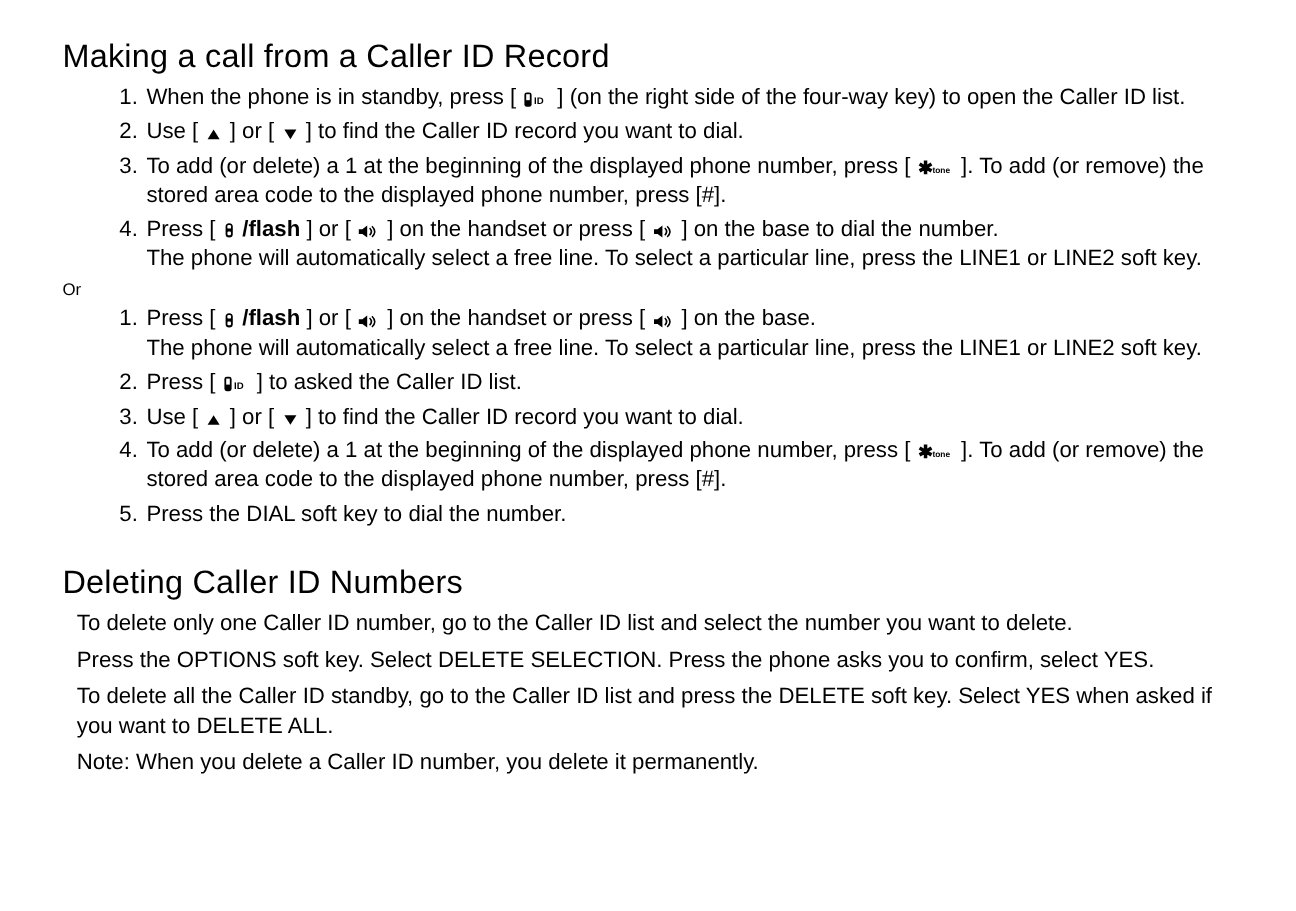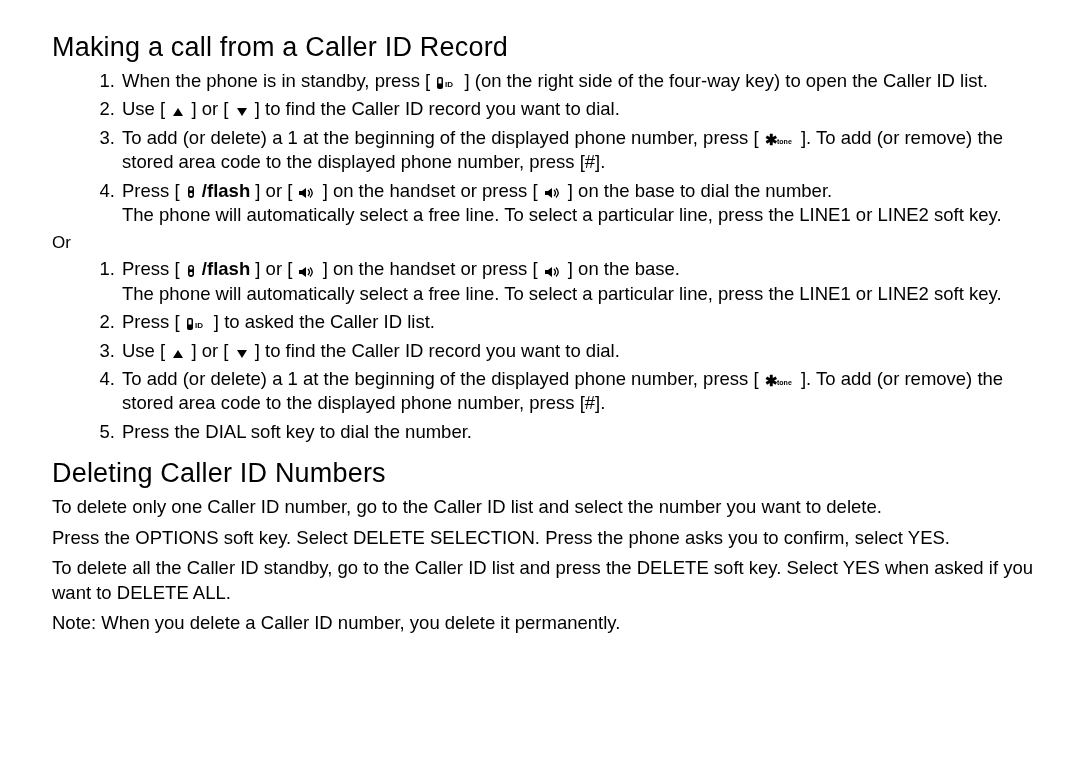--- a/index.html
+++ b/index.html
@@ -29,27 +29,27 @@
     margin: 0 0 6px 0;
     padding-left: 68px;
     font-size: 18.5px;
     line-height: 1.32;
   }
   ol li {
     padding-left: 2px;
     margin-bottom: 4px;
   }
   .or {
-    font-size: 17px;
+    font-size: 14px;
     margin: 2px 0 4px 0;
   }
   .para {
     font-size: 18.5px;
     line-height: 1.32;
-    margin: 0 0 6px 0;
+    margin: 0 0 6px 12px;
   }
   .page-num {
     position: absolute;
     bottom: 16px;
     left: 0;
     width: 100%;
     text-align: center;
     font-size: 18.5px;
   }
   .bold { font-weight: 700; }
@@ -180,20 +180,20 @@
             <text x="0" y="12" font-family="Arial" font-size="15" font-weight="700" fill="#000">✱</text>
             <text x="12" y="11" font-family="Arial" font-size="7" font-weight="700" fill="#000">tone</text>
           </svg></span>
       <span>]. To add (or remove) the stored area code to the displayed phone number, press [#].</span>
     </li>
     <li>
       <span>Press the DIAL soft key to dial the number.</span>
     </li>
   </ol>
 
-  <h2 style="margin-top:14px;">Deleting Caller ID Numbers</h2>
+  <h2 style="margin-top:30px;">Deleting Caller ID Numbers</h2>
 
   <p class="para">To delete only one Caller ID number, go to the Caller ID list and select the number you want to delete.</p>
   <p class="para">Press the OPTIONS soft key. Select DELETE SELECTION. Press the phone asks you to confirm, select YES.</p>
   <p class="para">To delete all the Caller ID standby, go to the Caller ID list and press the DELETE soft key. Select YES when asked if you want to DELETE ALL.</p>
   <p class="para">Note: When you delete a Caller ID number, you delete it permanently.</p>
 
 </div>
 
 </body></html>

